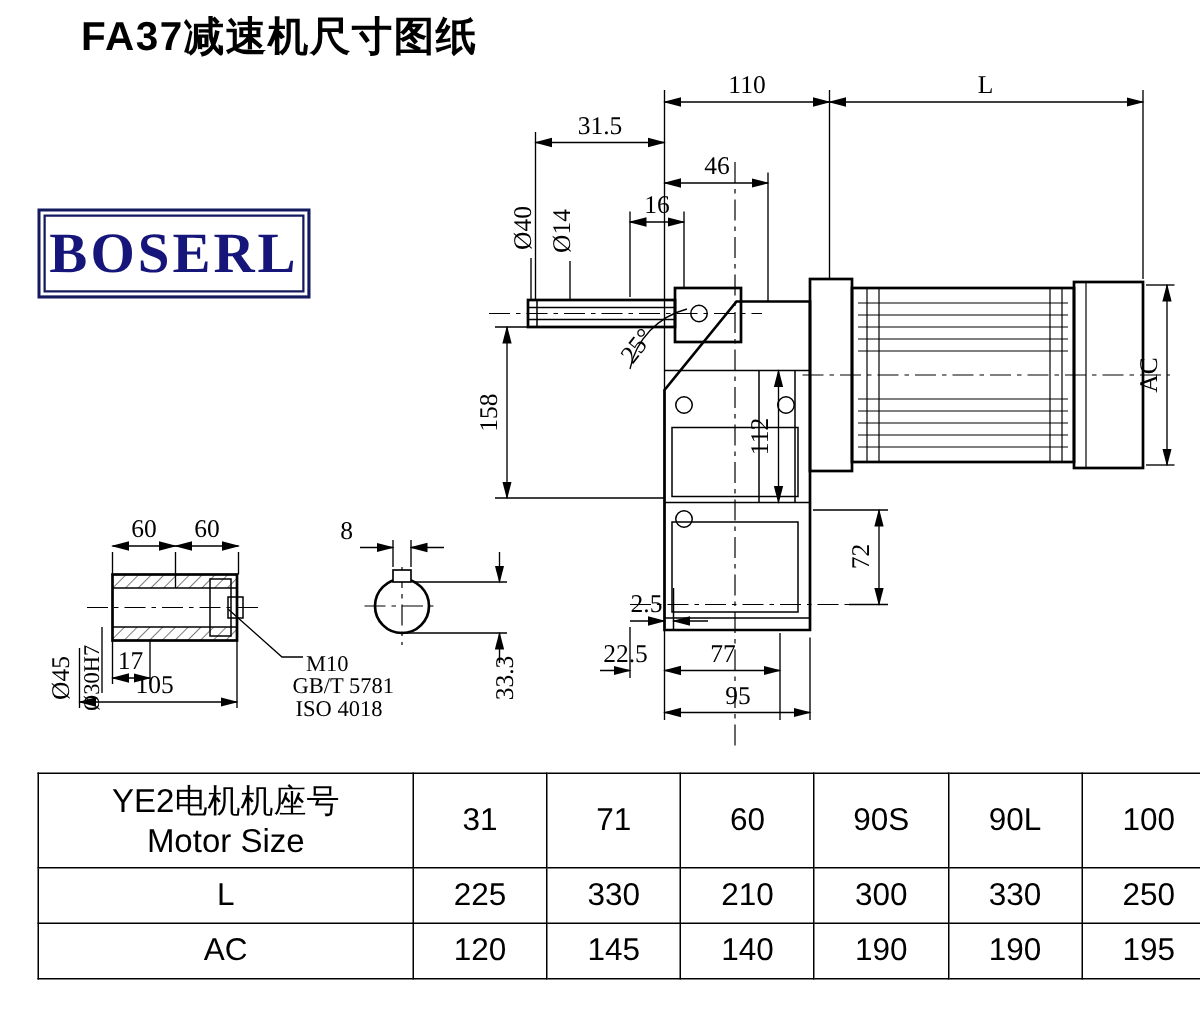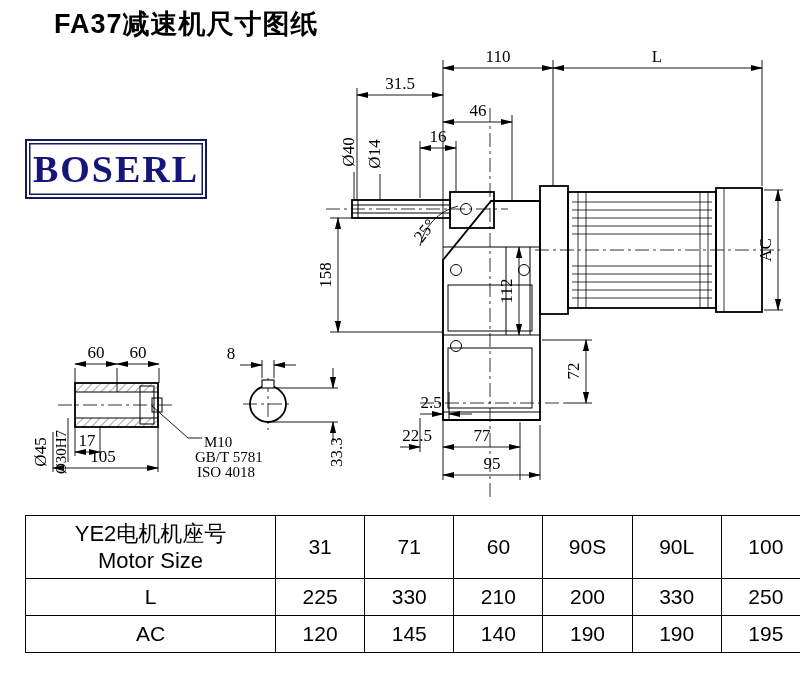--- a/index.html
+++ b/index.html
@@ -232,21 +232,21 @@
         <td>60</td>
         <td>90S</td>
         <td>90L</td>
         <td>100</td>
       </tr>
       <tr class="row">
         <td>L</td>
         <td>225</td>
         <td>330</td>
         <td>210</td>
-        <td>200</td>
+        <td>300</td>
         <td>330</td>
         <td>250</td>
       </tr>
       <tr class="row">
         <td>AC</td>
         <td>120</td>
         <td>145</td>
         <td>140</td>
         <td>190</td>
         <td>190</td>

